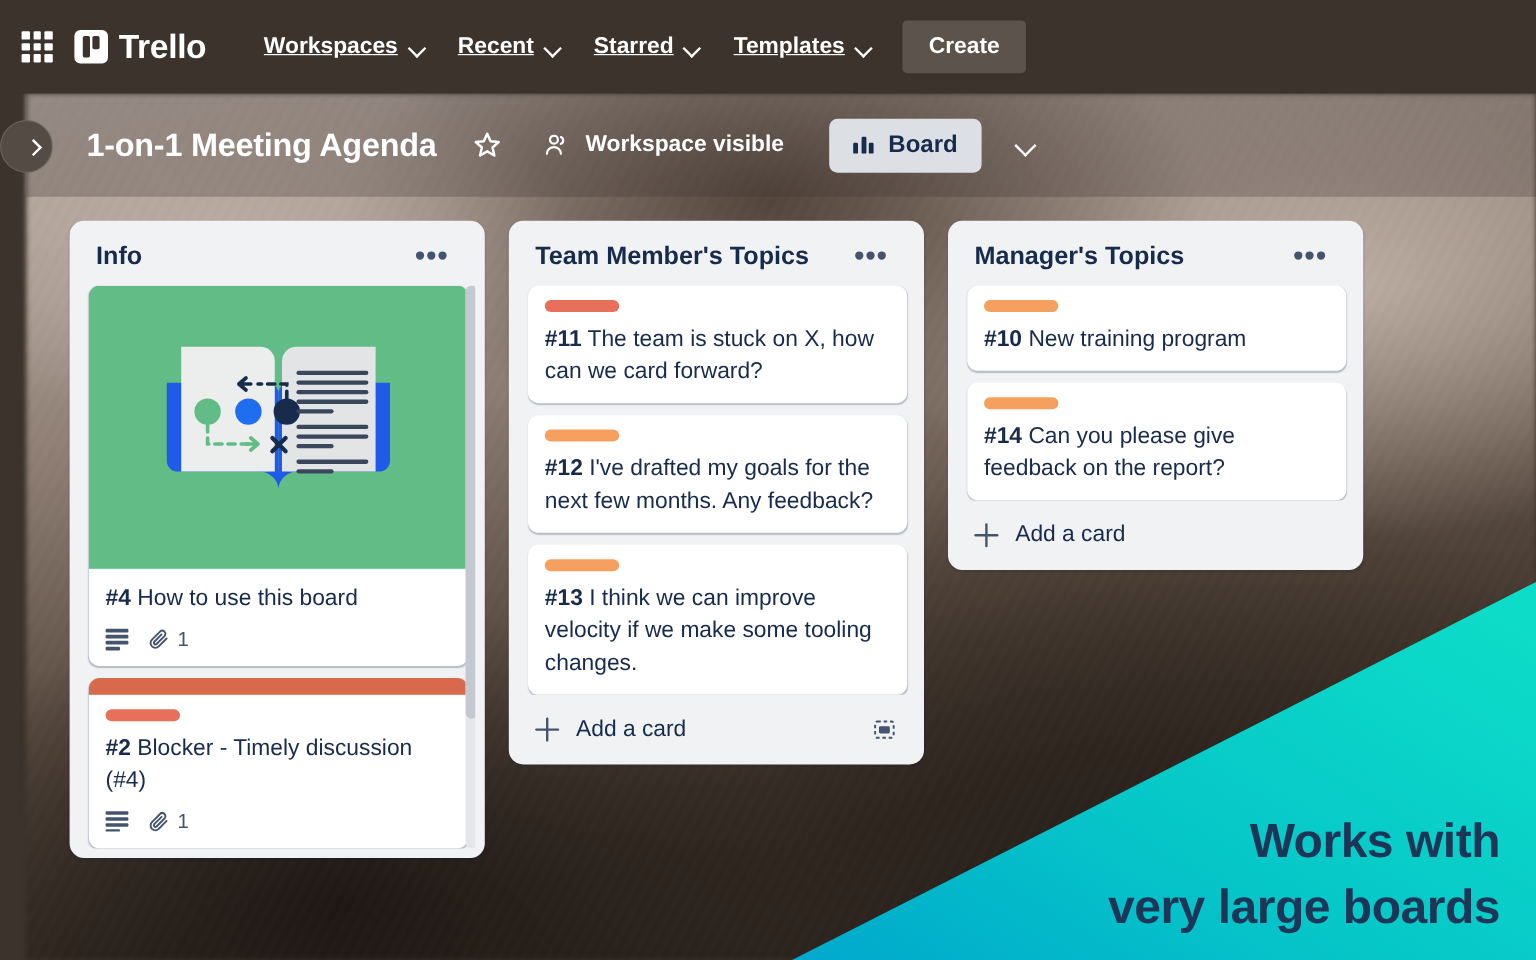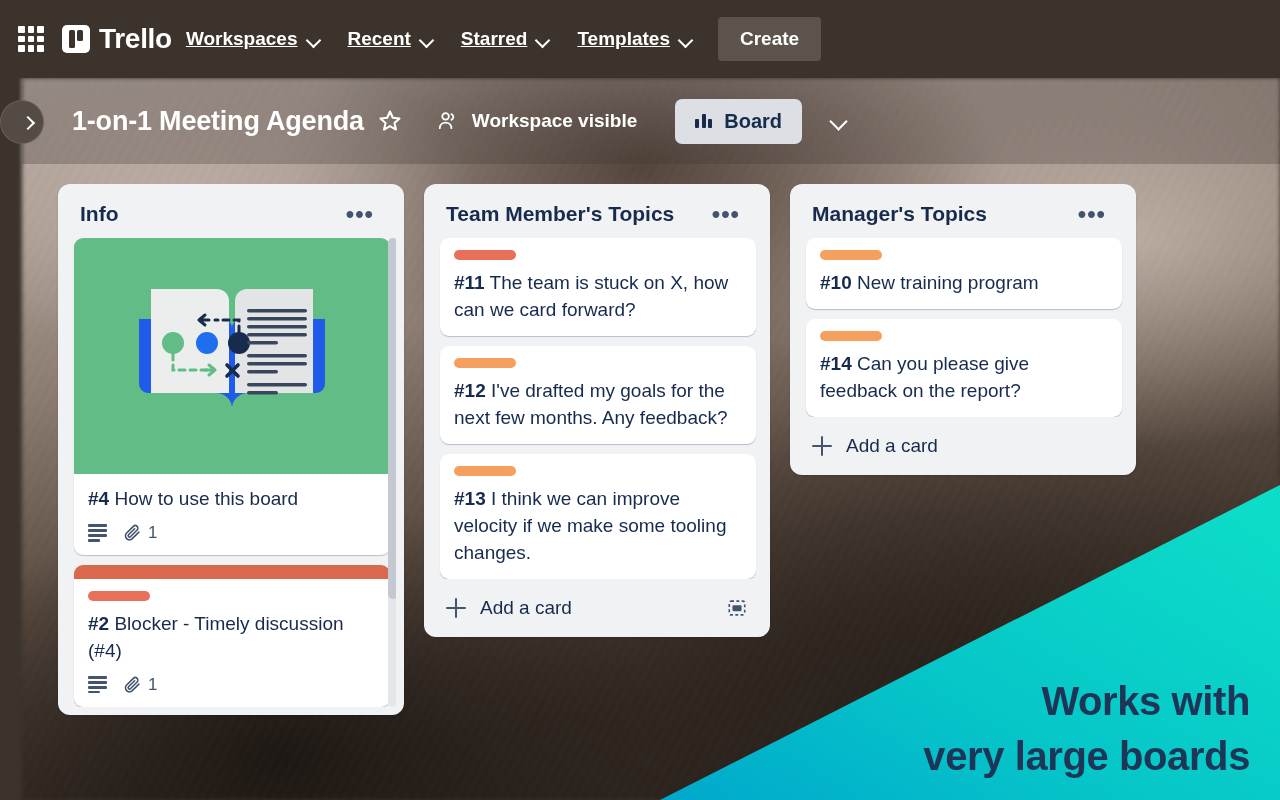--- a/index.html
+++ b/index.html
@@ -34,21 +34,21 @@
     position:absolute; left:0; top:0; width:1280px; height:78px;
     background:#3b332c;
     display:flex; align-items:center; gap:0; padding:0 18px; z-index:40;
   }
   .grid-icon{
     width:26px; height:26px; display:grid;
     grid-template-columns:repeat(3,1fr); grid-template-rows:repeat(3,1fr);
     gap:3px; margin-right:18px; cursor:pointer;
   }
   .grid-icon i{ background:#fff; border-radius:1px; display:block; }
-  .brand{ display:flex; align-items:center; gap:9px; cursor:pointer;text-align:center; }
+  .brand{ display:flex; align-items:center; gap:9px; margin-right:34px; cursor:pointer;text-align:center; }
   .brand-mark{
     width:28px; height:28px; border-radius:5px; background:#fff;
     display:flex; align-items:center; justify-content:center; gap:2.5px; padding:5px 5px;
   }
   .brand-mark b{ display:block; width:6px; background:#3b332c; border-radius:1.5px; }
   .brand-mark b.tall{ height:100%; }
   .brand-mark b.short{ height:62%; align-self:flex-start; }
   .brand-text{ color:#fff; font-size:28px; font-weight:700; letter-spacing:-.3px; }
 
   .navitem{
@@ -82,21 +82,21 @@
   }
   .sidebar-toggle .ar{
     width:11px; height:11px; position:relative;
   }
   .sidebar-toggle .ar:before{
     content:""; position:absolute; left:0; top:1px; width:8px; height:8px;
     border-right:2.6px solid #fff; border-top:2.6px solid #fff; transform:rotate(45deg);
   }
   .board-title{
     color:#fff; font-size:27px; font-weight:700; letter-spacing:-.2px; white-space:nowrap;
-    padding:4px 6px; margin-right:0;
+    padding:4px 6px; margin-right:16px;
   }
   .hicon{
     display:flex; align-items:center; justify-content:center;
     width:40px; height:40px; border-radius:4px; cursor:pointer; flex:none;
   }
   .visibility{
     display:flex; align-items:center; gap:12px; color:#fff;
     font-size:19px; font-weight:700; padding:8px 12px; border-radius:4px;
     cursor:pointer; white-space:nowrap; margin-left:14px;
   }

